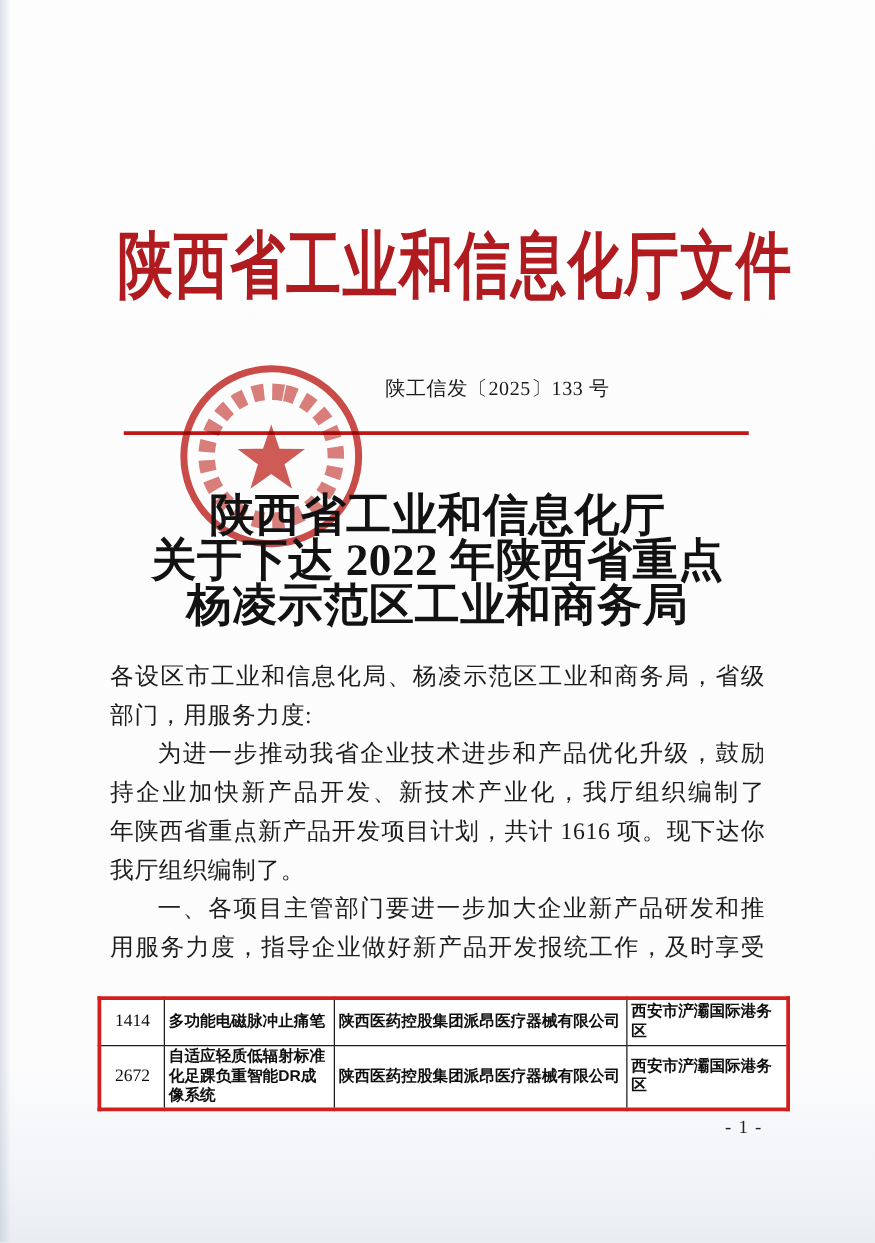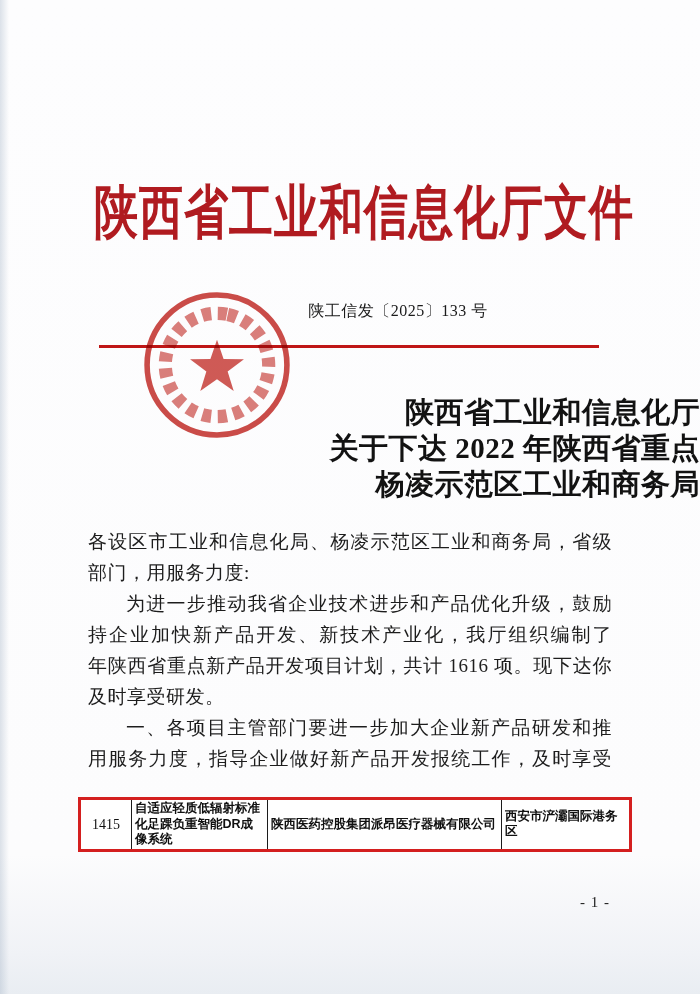--- a/index.html
+++ b/index.html
@@ -32,21 +32,21 @@
   .red-line {
     position:absolute; top:345px; left:99px; width:500px; height:3px;
     background:#bf1616;
   }
   .seal {
     position:absolute; left:141px; top:289px; width:152px; height:152px;
     opacity:.88; mix-blend-mode:multiply;
   }
   .notice-title {
     position:absolute; top:394px; left:0; width:100%;
-    text-align:right; font-size:29px; font-weight:bold; line-height:36px; color:#121212;
+    text-align:center; font-size:36px; font-weight:bold; line-height:36px; color:#121212;
     letter-spacing:.5px;
   }
   .body-block {
     position:absolute; top:526px; left:88px; width:524px;
     font-size:19px; color:#1d1d1d;
   }
   .body-block .line {
     height:31px; line-height:31px; overflow:hidden; letter-spacing:.5px;
   }
   .body-block .fill { text-align:justify; text-align-last:justify; }
@@ -96,35 +96,41 @@
     <div>关于下达 2022 年陕西省重点</div>
     <div>杨凌示范区工业和商务局</div>
   </div>
 
   <div class="body-block">
     <div class="line fill">各设区市工业和信息化局、杨凌示范区工业和商务局，省级有关</div>
     <div class="line">部门，用服务力度:</div>
     <div class="line fill indent">为进一步推动我省企业技术进步和产品优化升级，鼓励和支</div>
     <div class="line fill">持企业加快新产品开发、新技术产业化，我厅组织编制了 2025</div>
     <div class="line fill">年陕西省重点新产品开发项目计划，共计 1616 项。现下达你们，</div>
-    <div class="line">及时享受研发。</div>
+    <div class="line">我厅组织编制了。</div>
     <div class="line fill indent">一、各项目主管部门要进一步加大企业新产品研发和推广应</div>
     <div class="line fill">用服务力度，指导企业做好新产品开发报统工作，及时享受研发</div>
   </div>
 
   <table class="project-table">
     <colgroup>
       <col style="width:52px">
         <col style="width:136px">
         <col style="width:234px">
         <col style="width:129px">
     </colgroup>
     <tbody>
+      <tr class="r1">
+        <td class="no">1414</td>
+        <td class="product">多功能电磁脉冲止痛笔</td>
+        <td class="company">陕西医药控股集团派昂医疗器械有限公司</td>
+        <td class="district">西安市浐灞国际港务区</td>
+      </tr>
       <tr class="r2">
-        <td class="no">1415</td>
+        <td class="no">2672</td>
         <td class="product">自适应轻质低辐射标准化足踝负重智能DR成像系统</td>
         <td class="company">陕西医药控股集团派昂医疗器械有限公司</td>
         <td class="district">西安市浐灞国际港务区</td>
       </tr>
     </tbody>
   </table>
 
   <div class="page-no">- 1 -</div>
 
 </div>

